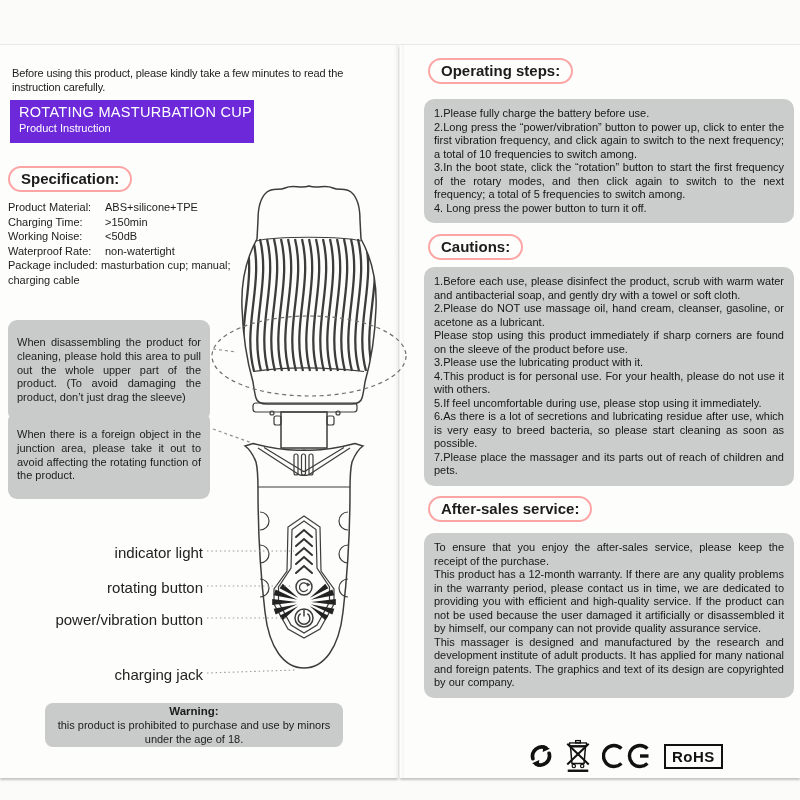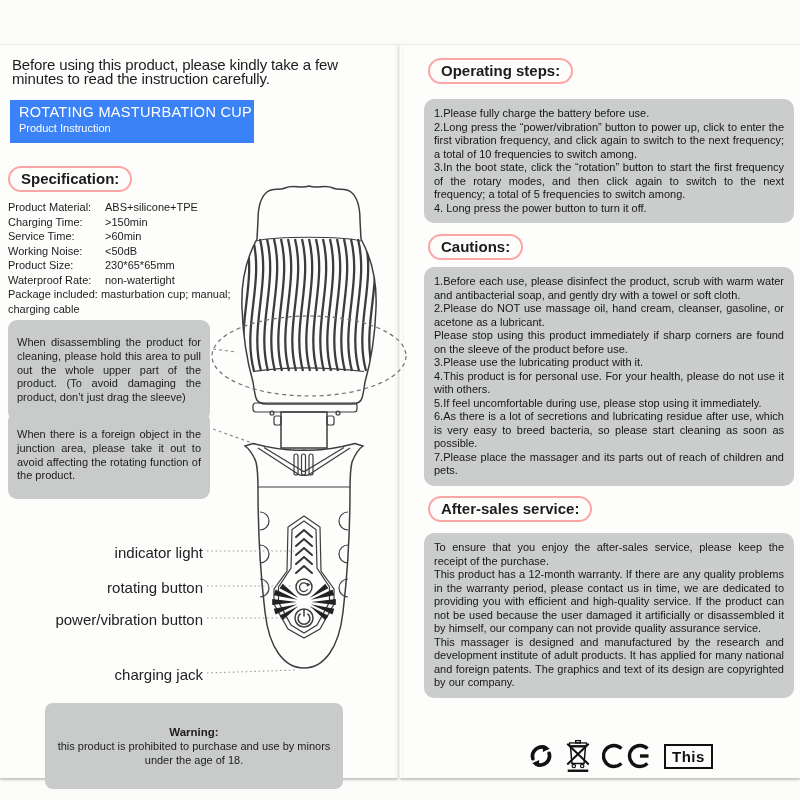--- a/index.html
+++ b/index.html
@@ -10,42 +10,42 @@
     -webkit-font-smoothing:antialiased;
   }
   .page{position:absolute;top:45px;height:733px;background:#fdfdfc;box-shadow:0 1.5px 2px rgba(0,0,0,0.22);}
   .page.left{left:0;width:398px;}
   .page.right{left:400px;width:400px;}
   .edge-top{position:absolute;left:0;top:44px;width:800px;height:1px;background:rgba(0,0,0,0.07);}
   .fold{position:absolute;left:394px;top:45px;width:10px;height:733px;
     background:linear-gradient(90deg,rgba(0,0,0,0) 0%,rgba(0,0,0,0.05) 40%,rgba(255,255,255,0.65) 60%,rgba(0,0,0,0.03) 100%);}
 
   .abs{position:absolute;}
-  .intro{left:12px;top:43px;width:377px;font-size:15px;line-height:14px;letter-spacing:-0.15px;}
-
-  .title-box{left:10px;top:100px;width:244px;height:43px;box-sizing:border-box;background:#3b82f6;color:#fff;padding:4px 9px;}
+  .intro{left:12px;top:55px;width:377px;font-size:11px;line-height:14px;letter-spacing:-0.15px;}
+
+  .title-box{left:10px;top:100px;width:244px;height:43px;box-sizing:border-box;background:#6d28d9;color:#fff;padding:4px 9px;}
   .tb-title{font-size:14.5px;letter-spacing:0.3px;white-space:nowrap;}
   .tb-sub{font-size:11px;margin-top:2px;}
 
   .pill{position:absolute;display:inline-block;border:2px solid #fca5a5;border-radius:15px;
     padding:2px 11px 3px;font-weight:bold;font-size:15px;background:#fdfdfc;white-space:nowrap;}
 
   .spec{left:8px;top:200px;width:240px;font-size:11px;line-height:14.5px;}
   .spec .sl{display:inline-block;width:97px;}
   .spec .flow .slf{margin-right:3px;}
 
   .note{position:absolute;left:8px;width:202px;box-sizing:border-box;background:#c9cbca;
     border-radius:9px;padding:16px 9px;font-size:11px;line-height:13.8px;text-align:justify;}
   .note1{top:320px;}
   .note2{top:412px;}
 
   .dlabel{position:absolute;left:0;width:203px;text-align:right;font-size:15px;color:#222;}
 
   .warn{left:45px;top:703px;width:298px;box-sizing:border-box;background:#c9cbca;border-radius:8px;
-    padding:22px 12px;text-align:center;font-size:11px;line-height:14px;}
+    padding:1px 12px;text-align:center;font-size:11px;line-height:14px;}
   .warn .wt{font-weight:bold;font-size:11.5px;}
 
   .gbox{position:absolute;left:424px;width:370px;box-sizing:border-box;background:#cbcdcc;
     border-radius:10px;padding:8px 10px;font-size:11px;line-height:13.5px;text-align:justify;color:#161616;}
   .gbox p{margin:0;}
   .steps-box{top:99px;}
   .cautions-box{top:267px;}
   .aftersales-box{top:533px;}
 
   .certs{left:528px;top:739px;display:flex;align-items:center;gap:10px;}
@@ -75,23 +75,21 @@
 <div class="abs title-box">
   <div class="tb-title">ROTATING MASTURBATION CUP</div>
   <div class="tb-sub">Product Instruction</div>
 </div>
 
 <div class="pill" style="left:8px;top:166px;">Specification:</div>
 
 <div class="abs spec">
   <div><span class="sl">Product Material:</span><span>ABS+silicone+TPE</span></div>
   <div><span class="sl">Charging Time:</span><span>&gt;150min</span></div>
-  <div><span class="sl">Service Time:</span><span>&gt;60min</span></div>
   <div><span class="sl">Working Noise:</span><span>&lt;50dB</span></div>
-  <div><span class="sl">Product Size:</span><span>230*65*65mm</span></div>
   <div><span class="sl">Waterproof Rate:</span><span>non-watertight</span></div>
   <div class="flow"><span class="slf">Package included:</span><span>masturbation cup; manual; charging cable</span></div>
 </div>
 
 <div class="note note1">When disassembling the product for cleaning, please hold this area to pull out the whole upper part of the product. (To avoid damaging the product, don’t just drag the sleeve)</div>
 <div class="note note2">When there is a foreign object in the junction area, please take it out to avoid affecting the rotating function of the product.</div>
 
 <svg class="abs" style="left:195px;top:175px;" width="230" height="525" viewBox="195 175 230 525">
   <defs>
     <path id="stripe" d="M309,239 C320,284 298,326 310,371"></path>
@@ -263,14 +261,14 @@
     <circle cx="19.5" cy="28.8" r="1.8" fill="none" stroke="#111" stroke-width="1.3"></circle>
     <line x1="3.5" y1="5" x2="26.5" y2="27" stroke="#111" stroke-width="2.2"></line>
     <line x1="26.5" y1="5" x2="3.5" y2="27" stroke="#111" stroke-width="2.2"></line>
     <rect x="4" y="32.5" width="22" height="2.6" fill="#111"></rect>
   </svg>
   <svg width="52" height="26" viewBox="0 0 52 26">
     <path d="M19.4,5.6 A10.5,10.5 0 1 0 19.4,20.4" stroke="#111" stroke-width="3.4" fill="none"></path>
     <path d="M45.4,5.6 A10.5,10.5 0 1 0 45.4,20.4" stroke="#111" stroke-width="3.4" fill="none"></path>
     <line x1="38" y1="13" x2="46.5" y2="13" stroke="#111" stroke-width="3.4"></line>
   </svg>
-  <div class="rohs">This</div>
+  <div class="rohs">RoHS</div>
 </div>
 
 </body></html>

